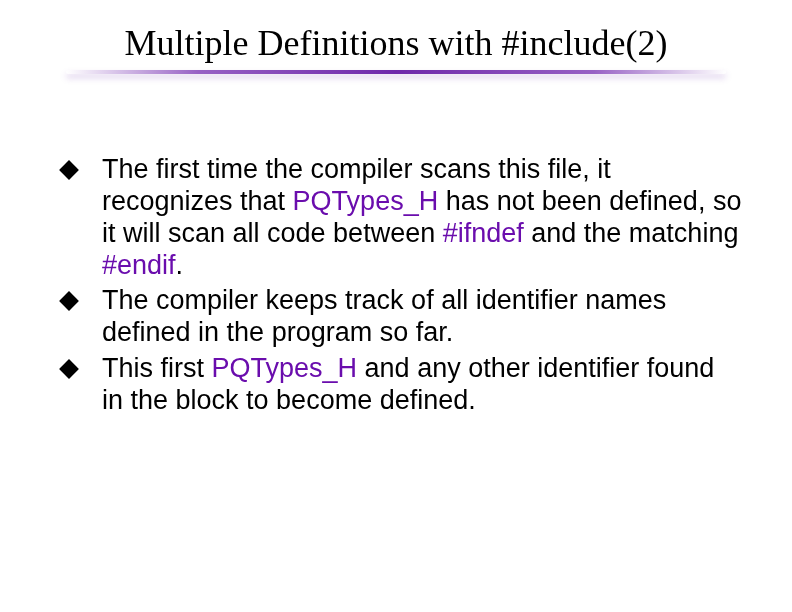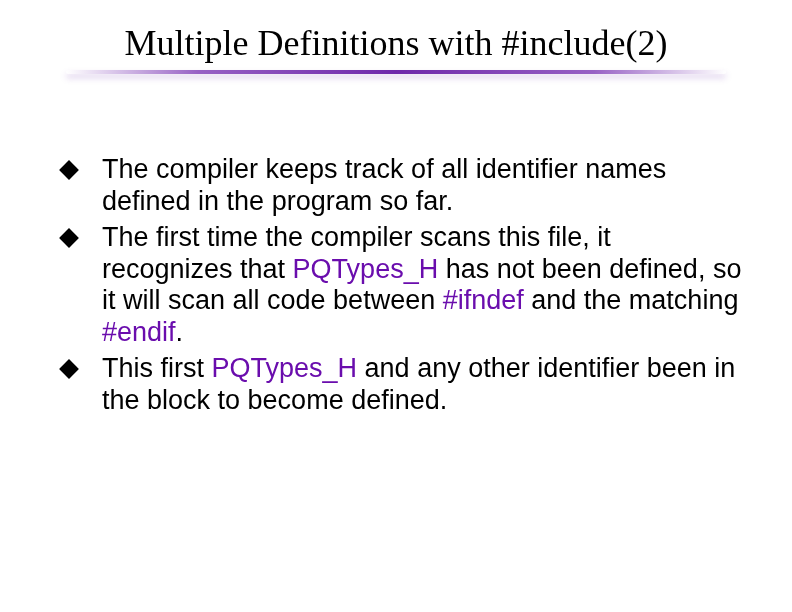--- a/index.html
+++ b/index.html
@@ -56,31 +56,31 @@
 <body>
 
 <div class="slide">
   <h1 class="title">Multiple Definitions with #include(2)</h1>
   <div class="underline"></div>
 
   <div class="bullets">
 
     <div class="bullet">
       <div class="dot"></div>
-      <div class="bt">The compiler keeps track of all identifier names defined in the program so far.</div>
-    </div>
-
-    <div class="bullet">
-      <div class="dot"></div>
       <div class="bt">
         <span>The first time the compiler scans this file, it recognizes that </span><span class="hl">PQTypes_H</span><span> has not been defined, so it will scan all code between </span><span class="hl">#ifndef</span><span> and the matching </span><span class="hl">#endif</span><span>.</span>
       </div>
     </div>
 
     <div class="bullet">
       <div class="dot"></div>
+      <div class="bt">The compiler keeps track of all identifier names defined in the program so far.</div>
+    </div>
+
+    <div class="bullet">
+      <div class="dot"></div>
       <div class="bt">
-        <span>This first </span><span class="hl">PQTypes_H</span><span> and any other identifier been in the block to become defined.</span>
+        <span>This first </span><span class="hl">PQTypes_H</span><span> and any other identifier found in the block to become defined.</span>
       </div>
     </div>
 
   </div>
 </div>
 
 </body></html>

